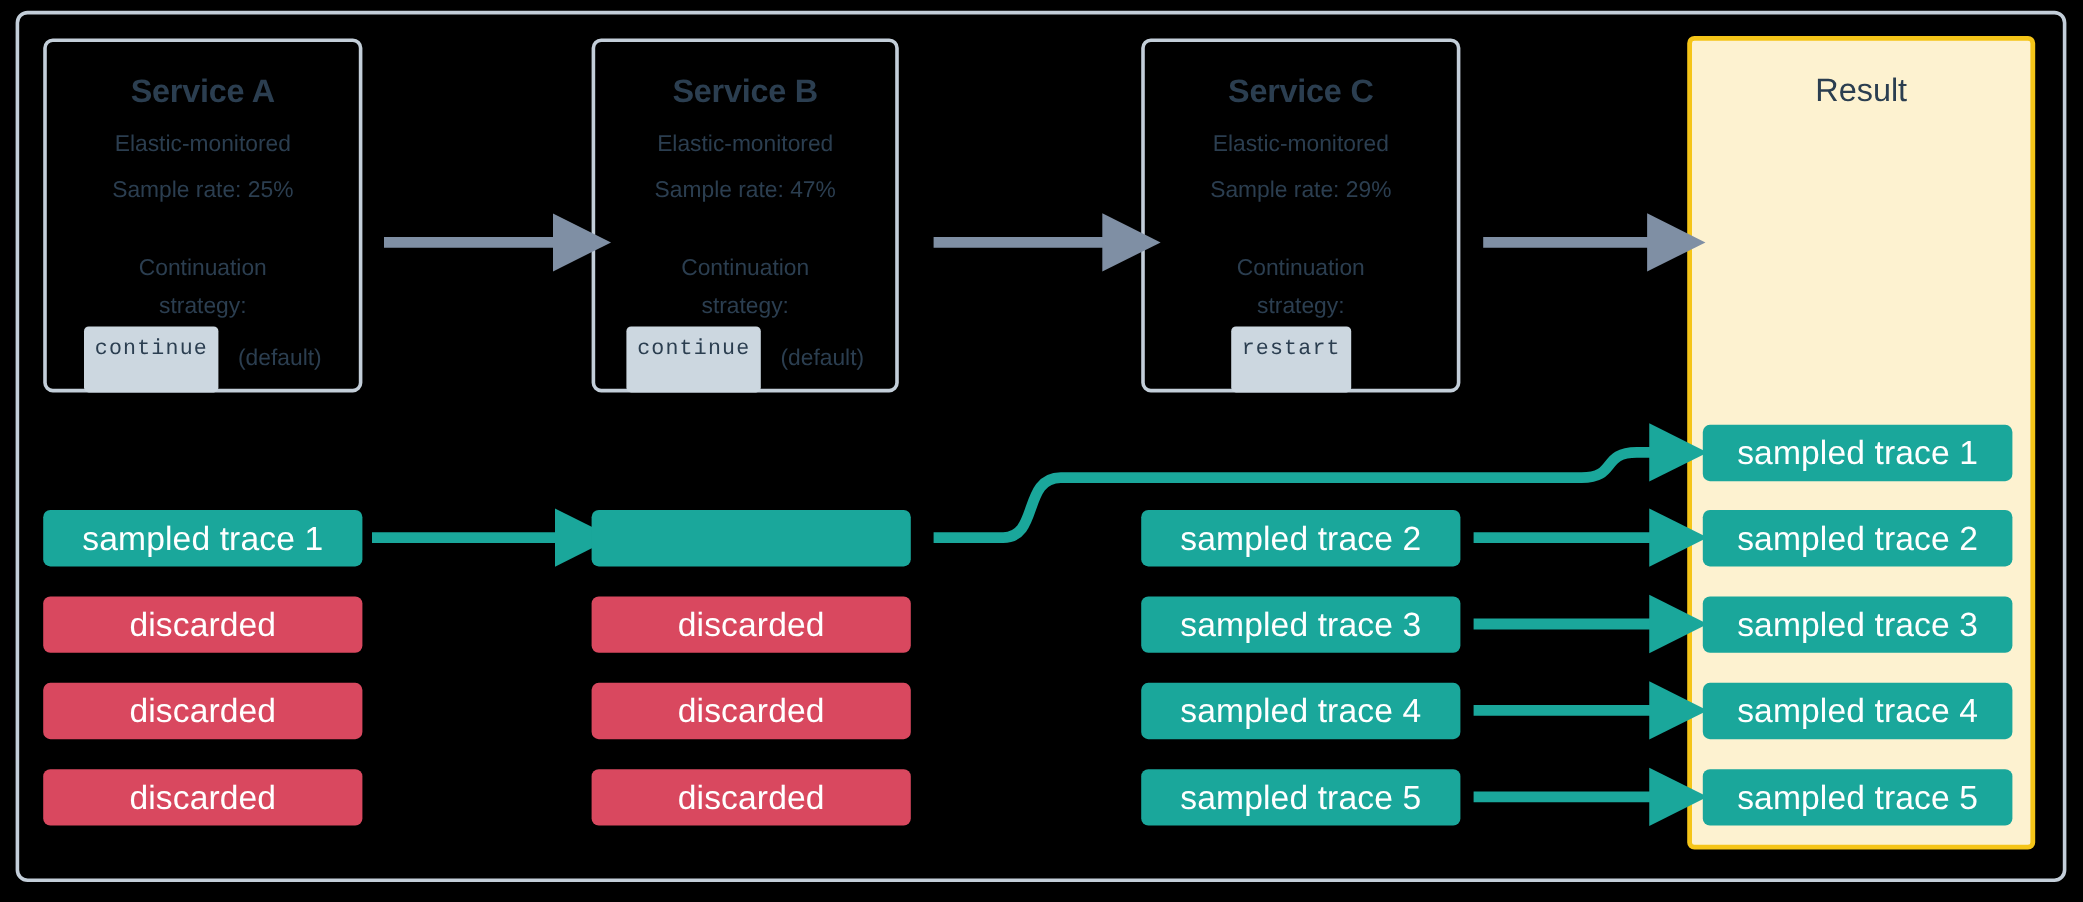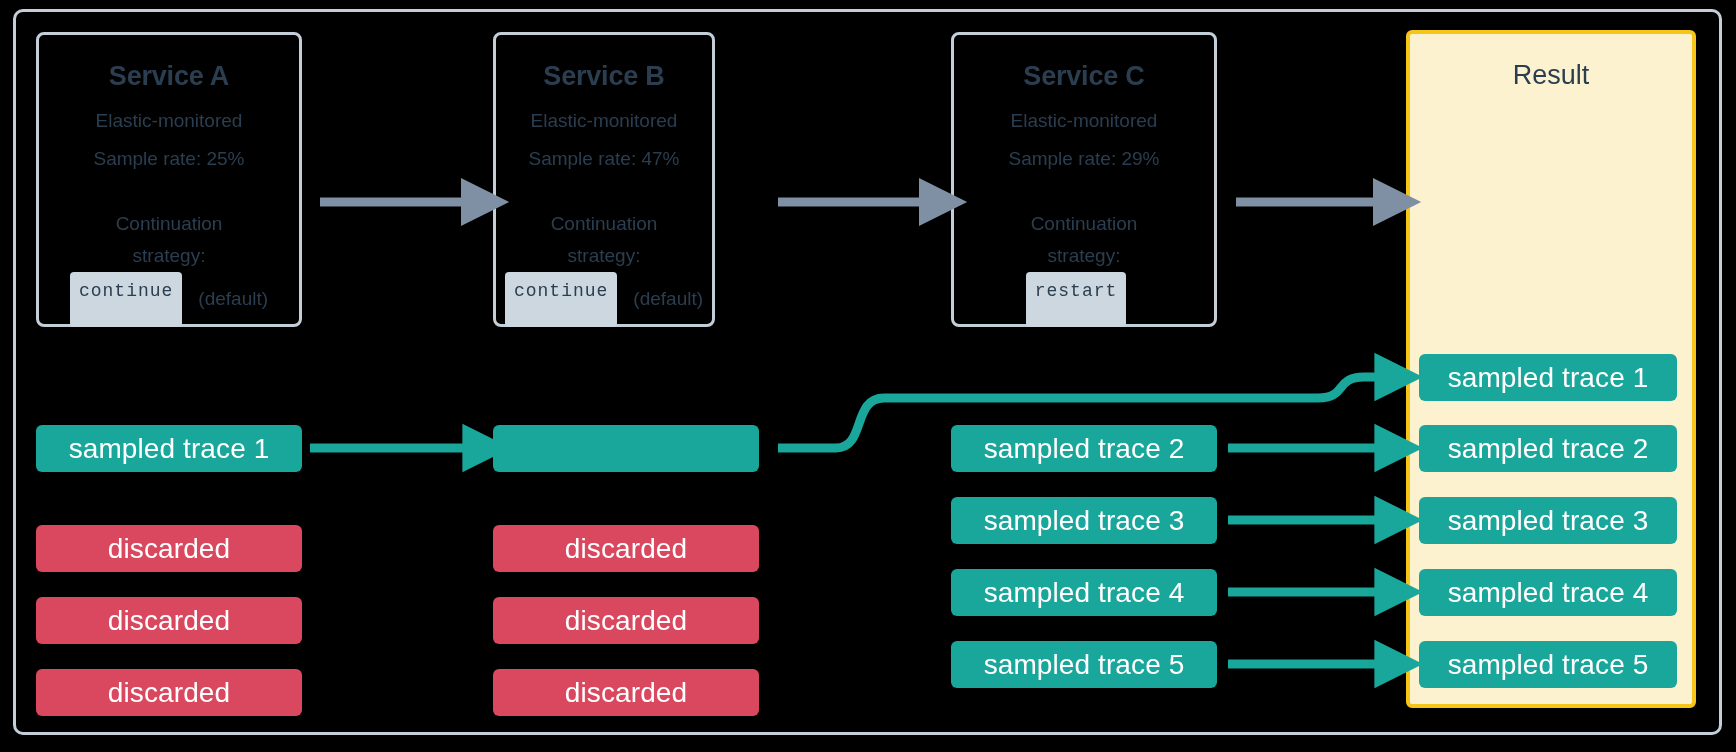--- a/index.html
+++ b/index.html
@@ -115,21 +115,21 @@
     height: 47px;
     border-radius: 6px;
     display: flex;
     align-items: center;
     justify-content: center;
     color: #ffffff;
     font-size: 28px;
     letter-spacing: 0.1px;
   }
   .pill.teal { background: #1aa79b; }
-  .pill.red  { background: #d9485f; margin-top: 28px; }
+  .pill.red  { background: #d9485f; }
   
   #connectors {
     position: absolute;
     left: 0;
     top: 0;
     width: 1736px;
     height: 752px;
     pointer-events: none;
   }
 </style>
@@ -146,21 +146,21 @@
     <div class="service-rate">Sample rate: 25%</div>
     <div class="service-strategy">
       <span class="strategy-line">Continuation</span>
       <span class="strategy-line">strategy:</span>
       <span class="strategy-line">
         <span class="code-badge">continue</span><span class="default-note">(default)</span>
       </span>
     </div>
   </div>
 
-  <div class="service-box" style="left:493px; top:32px; width:222px; height:295px;">
+  <div class="service-box" style="left:493px; top:32px; width:256px; height:295px;">
     <div class="service-title">Service B</div>
     <div class="service-sub">Elastic-monitored</div>
     <div class="service-rate">Sample rate: 47%</div>
     <div class="service-strategy">
       <span class="strategy-line">Continuation</span>
       <span class="strategy-line">strategy:</span>
       <span class="strategy-line">
         <span class="code-badge">continue</span><span class="default-note">(default)</span>
       </span>
     </div>

